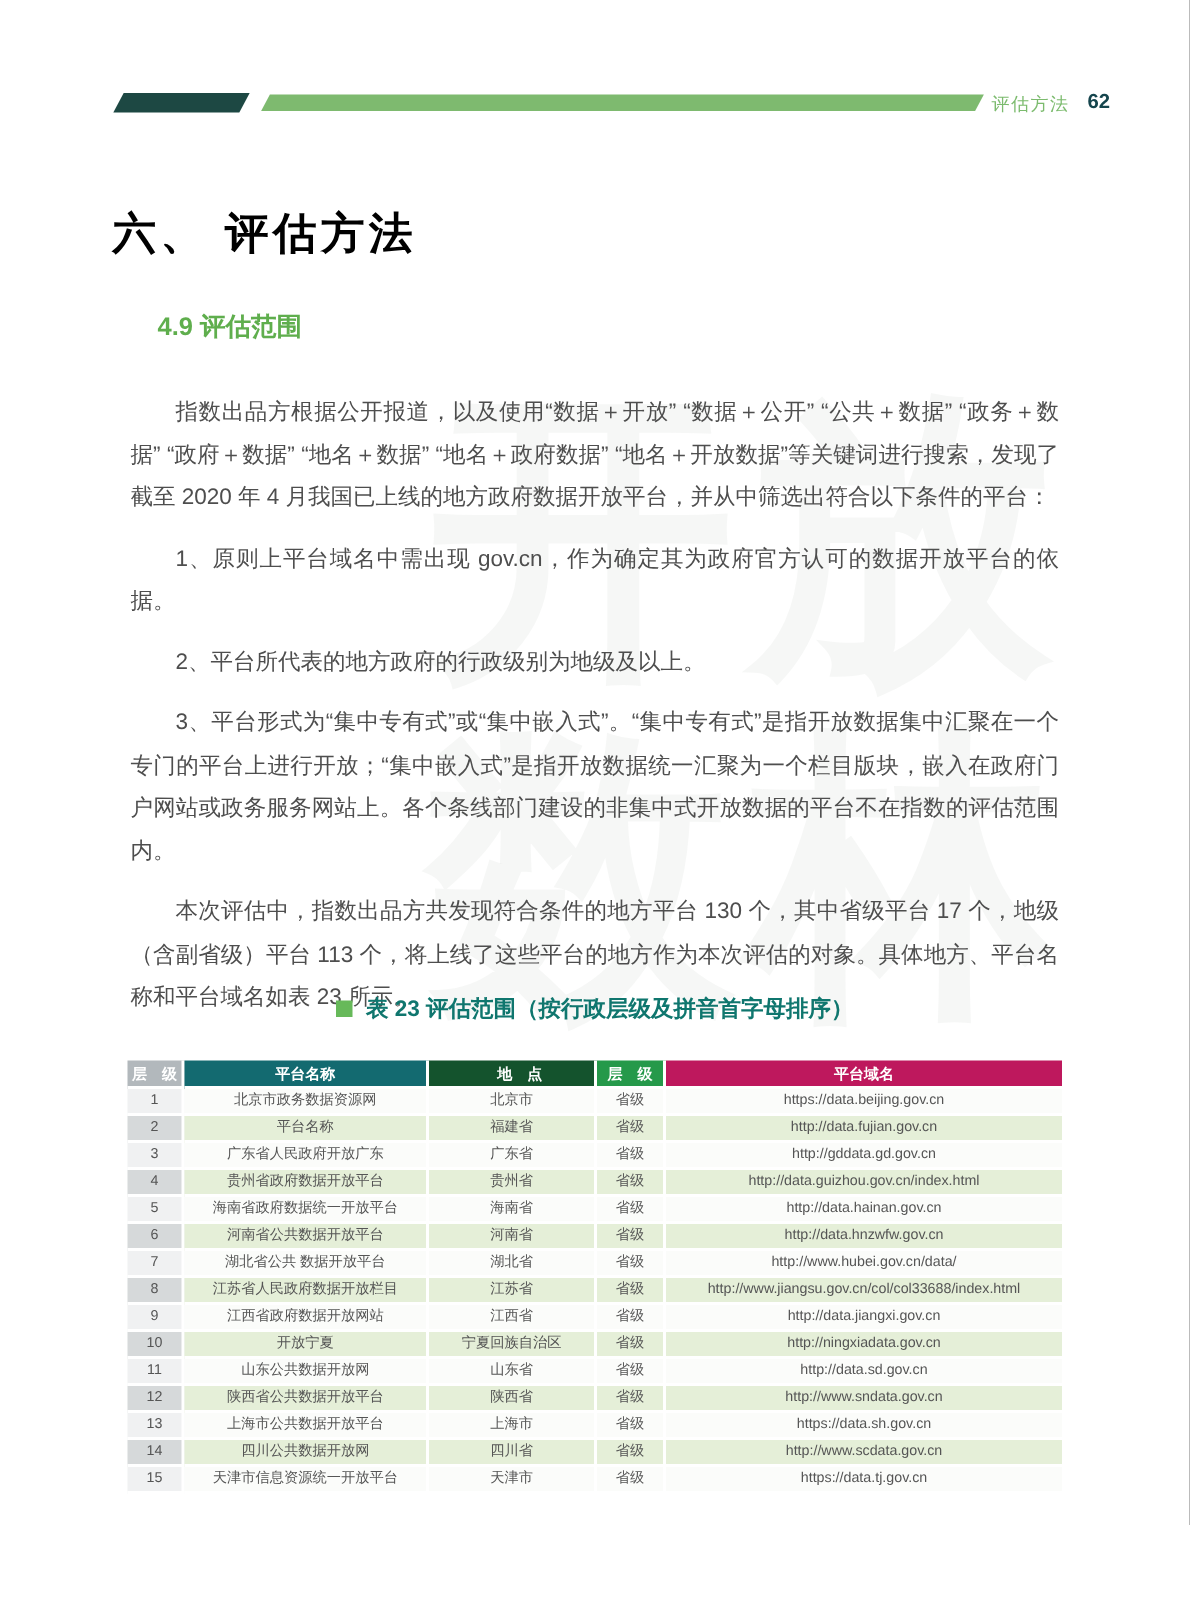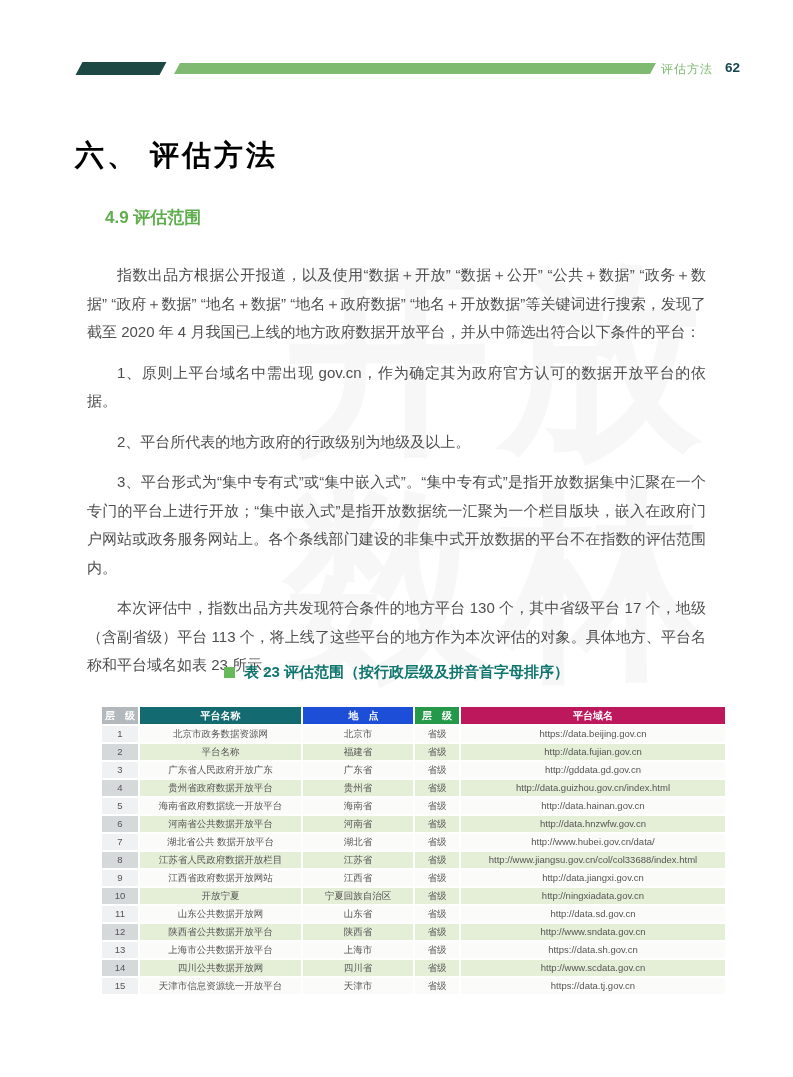--- a/index.html
+++ b/index.html
@@ -55,41 +55,41 @@
   
   .caption{
     position:absolute;left:0;top:663px;width:100%;z-index:1;
     text-align:center;font-size:15px;font-weight:bold;color:#0f766e;
   }
   .caption .sq{
     display:inline-block;width:11px;height:11px;margin-right:9px;
     background:#67b95a;vertical-align:-1px;
   }
   
-  .table-wrap{position:absolute;left:102px;top:707px;z-index:1;}
+  .table-wrap{position:absolute;left:85px;top:707px;z-index:1;}
   table{
     border-collapse:separate;border-spacing:0;
     table-layout:fixed;width:623px;
   }
   th,td{
     border-right:2px solid #fff;border-bottom:2px solid #fff;
     text-align:center;vertical-align:middle;
     white-space:nowrap;overflow:hidden;padding:0 2px;
     box-sizing:border-box;
   }
   th:last-child,td:last-child{border-right:none;}
   th{
     height:19px;font-size:10px;font-weight:bold;color:#ffffff;
   }
   td{
     height:16px;line-height:16px;font-size:9.5px;color:#555555;
   }
   th:nth-child(1){background:#b2b8bc;}
   th:nth-child(2){background:#136a70;}
-  th:nth-child(3){background:#1d4ed8;padding-left:13px;}
+  th:nth-child(3){background:#14532d;padding-left:13px;}
   th:nth-child(4){background:#25994a;}
   th:nth-child(5){background:#be185d;}
   tbody tr:nth-child(odd) td{background:#fbfcfa;}
   tbody tr:nth-child(even) td{background:#e5efd8;}
   tbody tr:nth-child(odd) td:first-child{background:#f0f1f2;}
   tbody tr:nth-child(even) td:first-child{background:#d6d9da;}
 </style>
 </head>
 <body>
 

